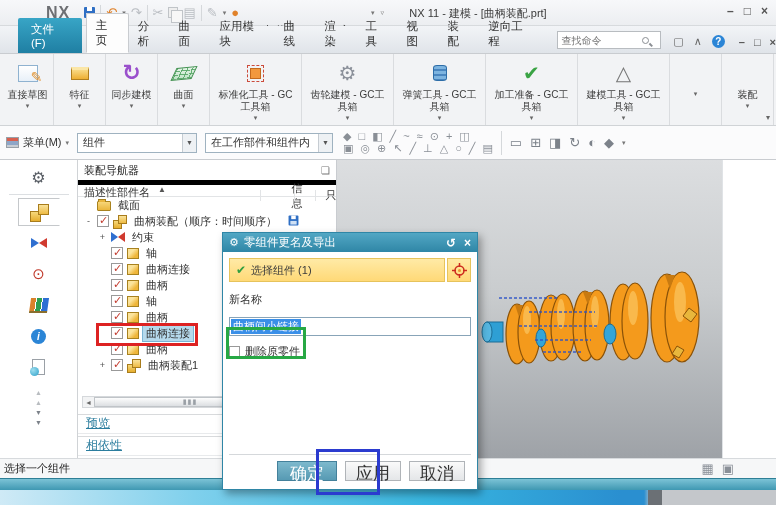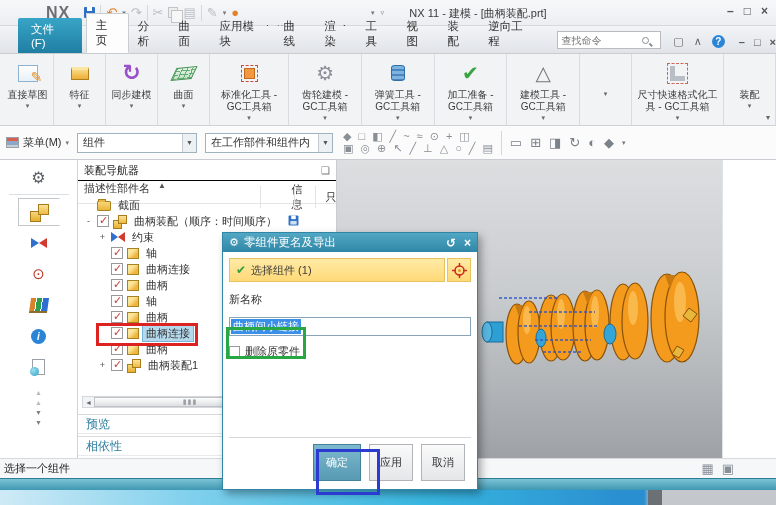--- a/index.html
+++ b/index.html
@@ -118,21 +118,21 @@
     display:flex;align-items:center;justify-content:center;font-style:italic;}
   .rb-web{width:13px;height:16px;background:#fff;border:1px solid #9aa0a6;position:relative;}
   .rb-web::after{content:"";position:absolute;left:-3px;bottom:-2px;width:9px;height:9px;border-radius:50%;
     background:radial-gradient(circle at 35% 35%,#9fdff0,#2b9fc8);}
   .rb-arrows{margin-top:8px;display:flex;flex-direction:column;gap:3px;color:#b8bcc0;font-size:7px;align-items:center;}
 
   
   .navpanel{width:259px;height:100%;background:#fff;border-right:1px solid #c9ccd0;position:relative;font-size:11px;}
   .np-head{height:20px;display:flex;align-items:center;padding:0 6px;color:#222;}
   .np-float{margin-left:auto;color:#777;font-size:10px;}
-  .np-cols{height:24px;border-top:1px solid #000000;border-bottom:1px solid #e2e4e6;display:flex;align-items:flex-start;
+  .np-cols{height:17px;border-top:5px solid #000000;border-bottom:1px solid #e2e4e6;display:flex;align-items:flex-start;
     position:relative;color:#333;}
   .np-cols .cname{padding-left:6px;}
   .np-cols .sorta{font-size:8px;margin-left:8px;color:#555;}
   .np-col{position:absolute;top:5px;height:100%;border-left:1px solid #e2e4e6;display:flex;align-items:center;
     justify-content:center;padding-left:36px;}
   .c-info{left:182px;width:34px;}
   .c-ro{left:216px;width:21px;}
   .c-mod{left:237px;width:22px;}
   .tree{position:absolute;left:0;top:37px;width:100%;}
   .trw{height:16px;display:flex;align-items:center;gap:4px;white-space:nowrap;position:relative;}
@@ -156,21 +156,21 @@
     border-bottom:5px solid transparent;border-left:7px solid #2f6fd0;}
   .ti-constraint::after{content:"";position:absolute;right:0;top:1px;border-top:5px solid transparent;
     border-bottom:5px solid transparent;border-right:7px solid #d03a2f;}
   .rowfloppy{position:absolute;left:210px;top:2px;transform:scale(.9);}
   .hscroll{position:absolute;left:4px;top:236px;width:216px;height:12px;background:#f2f3f4;
     border:1px solid #d5d8db;display:flex;align-items:center;}
   .hs-arrow{width:11px;font-size:7px;color:#666;text-align:center;}
   .hs-thumb{flex:1;height:10px;background:linear-gradient(#fdfdfd,#dcdfe2);border:1px solid #c0c4c8;
     display:flex;align-items:center;justify-content:center;color:#9aa0a6;font-size:7px;letter-spacing:1px;}
   .navsec{position:absolute;left:0;width:100%;height:20px;border-top:1px solid #d8dadc;border-bottom:1px solid #e8eaec;
-    color:#2b7d9e;font-size:12px;display:flex;align-items:flex-end;padding-left:8px;background:#fff;}
+    color:#2b7d9e;font-size:12px;display:flex;align-items:flex-start;padding-left:8px;background:#fff;text-decoration:underline;}
 
   
   .graphics{width:385px;height:100%;background:linear-gradient(#dcdee0,#c9ccce 45%,#9ea2a7);position:relative;}
   .rightmargin{flex:1;background:#fff;border-left:1px solid #e0e3e6;}
 
   
   .statusbar{position:absolute;left:0;top:458px;width:776px;height:20px;background:#f6f7f8;
     border-top:1px solid #d7dadd;display:flex;align-items:center;padding:0 4px;font-size:11px;color:#222;}
   .sicons{position:absolute;right:42px;display:flex;gap:8px;color:#8a9098;font-size:13px;}
   .tealband{position:absolute;left:0;top:478px;width:776px;height:12px;
@@ -197,21 +197,21 @@
   .vcheck{color:#2f9e3f;font-weight:bold;font-size:12px;}
   .seltarget{width:24px;height:24px;background:linear-gradient(#ffeaa6,#ffd977);border:1px solid #e6c35c;
     display:flex;align-items:center;justify-content:center;}
   .dlabel{margin-top:10px;font-size:11px;color:#333;}
   .dinput{margin-top:10px;height:19px;border:1px solid #88a4b8;background:#fff;display:flex;align-items:center;
     padding:0 1px;}
   .dinput .selected-text{background:#3a8fe8;color:#fff;font-size:11px;padding:1px 2px;line-height:1.2;}
   .dcheckrow{margin-top:8px;display:flex;align-items:center;gap:5px;font-size:11px;color:#333;}
   .cbox{width:11px;height:11px;border:1px solid #999;background:#fff;flex:none;}
   .dbuttons{margin-top:auto;border-top:1px solid #d5d8db;padding:6px 6px 2px 0;display:flex;justify-content:flex-end;gap:8px;}
-  .dbtn{height:37px;font-size:11px;border:1px solid #b0b4b8;background:linear-gradient(#fafafa,#e4e6e8);
+  .dbtn{height:20px;font-size:17px;border:1px solid #b0b4b8;background:linear-gradient(#fafafa,#e4e6e8);
     color:#333;padding:0 10px;font-family:inherit;}
   .dbtn.ok{background:linear-gradient(#7db9cd,#579ab3);border:1px solid #44819b;color:#fff;padding:0 12px;}
 
   
   .ann{position:absolute;z-index:60;}
   .ann.red{left:96px;top:323px;width:102px;height:23px;border:3px solid #dd2222;}
   .ann.green{left:226px;top:327px;width:80px;height:32px;border:3px solid #27a844;}
   .ann.blue{left:316px;top:449px;width:64px;height:46px;border:3px solid #2b3bcf;}
 </style>
 </head>
@@ -360,27 +360,20 @@
           <div class="rcar">▾</div>
         </div>
 
         <div class="rgroup">
           <div class="ric">
             <span class="ti ti-pfs"></span>
           </div>
           <div class="rcar">▾</div>
         </div>
 
-        <div class="rgroup">
-          <div class="ric">
-            <span class="ti ti-dimfmt"></span>
-          </div>
-          <div class="rlab">尺寸快速格式化工具 - GC工具箱</div>
-          <div class="rcar">▾</div>
-        </div>
 
         <div class="rgroup">
           <div class="ric">
             <span class="ti ti-asmcubes"></span>
           </div>
           <div class="rlab">装配</div>
           <div class="rcar">▾</div>
         </div>
       </div>
     <span class="ribbon-ovf">▾</span>

